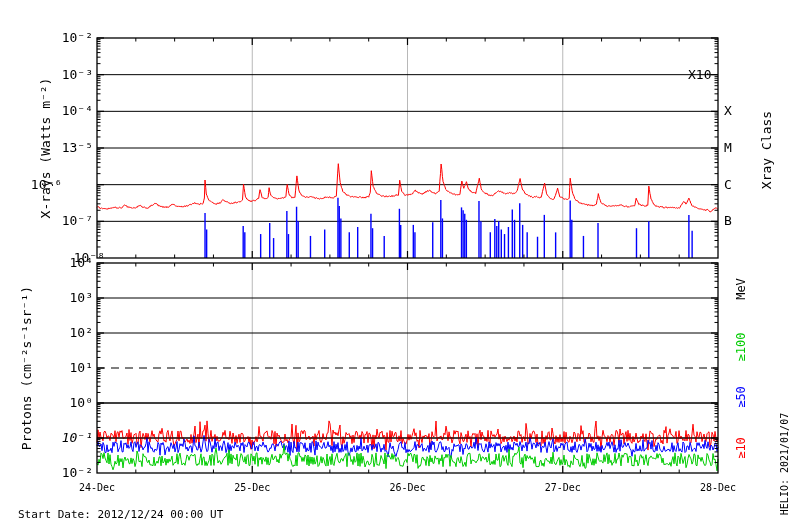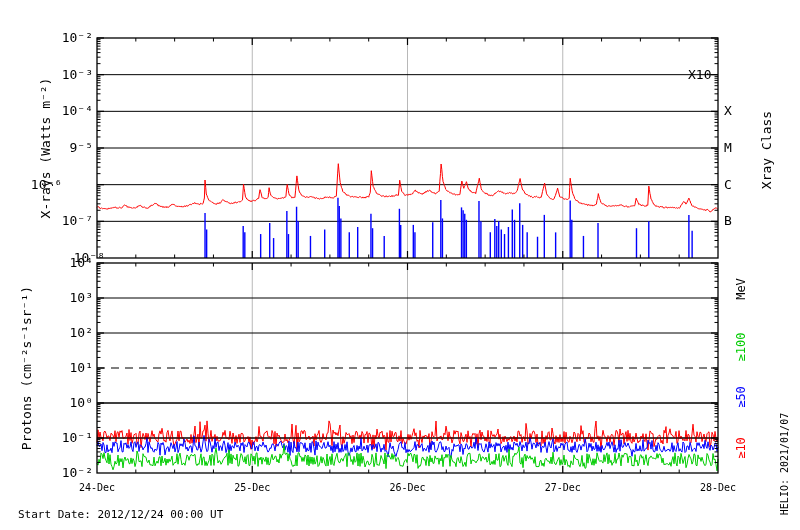--- a/index.html
+++ b/index.html
@@ -389,30 +389,30 @@
   <div class="lbl ylab rot" style="left:766px;top:150px;">Xray Class</div>
 
   <div class="lbl sidelbl rot" style="left:741px;top:289px;">MeV</div>
 
   <div class="lbl wm rot" style="left:785px;top:464px;">HELIO: 2021/01/07</div>
 
   <div class="lbl foot" style="left:18px;top:509px;">Start Date: 2012/12/24 00:00 UT</div>
 <div class="lbl tick" style="left:0px;top:31px;width:93px;text-align:right;">10⁻²</div>
     <div class="lbl tick" style="left:0px;top:67.66666666666666px;width:93px;text-align:right;">10⁻³</div>
     <div class="lbl tick" style="left:0px;top:104.33333333333333px;width:93px;text-align:right;">10⁻⁴</div>
-    <div class="lbl tick" style="left:0px;top:141px;width:93px;text-align:right;">9⁻⁵</div>
+    <div class="lbl tick" style="left:0px;top:141px;width:93px;text-align:right;">13⁻⁵</div>
     <div class="lbl tick" style="left:0px;top:177.66666666666666px;width:93px;text-align:center;">10⁻⁶</div>
     <div class="lbl tick" style="left:0px;top:214.33333333333334px;width:93px;text-align:right;">10⁻⁷</div>
     <div class="lbl tick" style="left:0px;top:251px;width:93px;text-align:right;padding-left:12px;">10⁻⁸</div>
     <div class="lbl tick" style="left:0px;top:256px;width:93px;text-align:right;">10⁴</div>
     <div class="lbl tick" style="left:0px;top:291px;width:93px;text-align:right;">10³</div>
     <div class="lbl tick" style="left:0px;top:326px;width:93px;text-align:right;">10²</div>
     <div class="lbl tick" style="left:0px;top:361px;width:93px;text-align:right;">10¹</div>
     <div class="lbl tick" style="left:0px;top:396px;width:93px;text-align:right;">10⁰</div>
-    <div class="lbl tick" style="left:0px;top:431px;width:93px;text-align:right;">10⁻¹</div>
+    <div class="lbl tick" style="left:0px;top:431px;width:93px;text-align:right;font-style:italic;">10⁻¹</div>
     <div class="lbl tick" style="left:0px;top:466px;width:93px;text-align:right;">10⁻²</div>
     <div class="lbl daylbl" style="left:65px;top:483px;width:64px;">24-Dec</div>
     <div class="lbl daylbl" style="left:220.25px;top:483px;width:64px;">25-Dec</div>
     <div class="lbl daylbl" style="left:375.5px;top:483px;width:64px;">26-Dec</div>
     <div class="lbl daylbl" style="left:530.75px;top:483px;width:64px;">27-Dec</div>
     <div class="lbl daylbl" style="left:686px;top:483px;width:64px;">28-Dec</div>
     <div class="lbl classlbl" style="left:688px;top:67.66666666666666px;">X10</div>
     <div class="lbl classlbl" style="left:724px;top:104.33333333333333px;">X</div>
     <div class="lbl classlbl" style="left:724px;top:141px;">M</div>
     <div class="lbl classlbl" style="left:724px;top:177.66666666666666px;">C</div>

